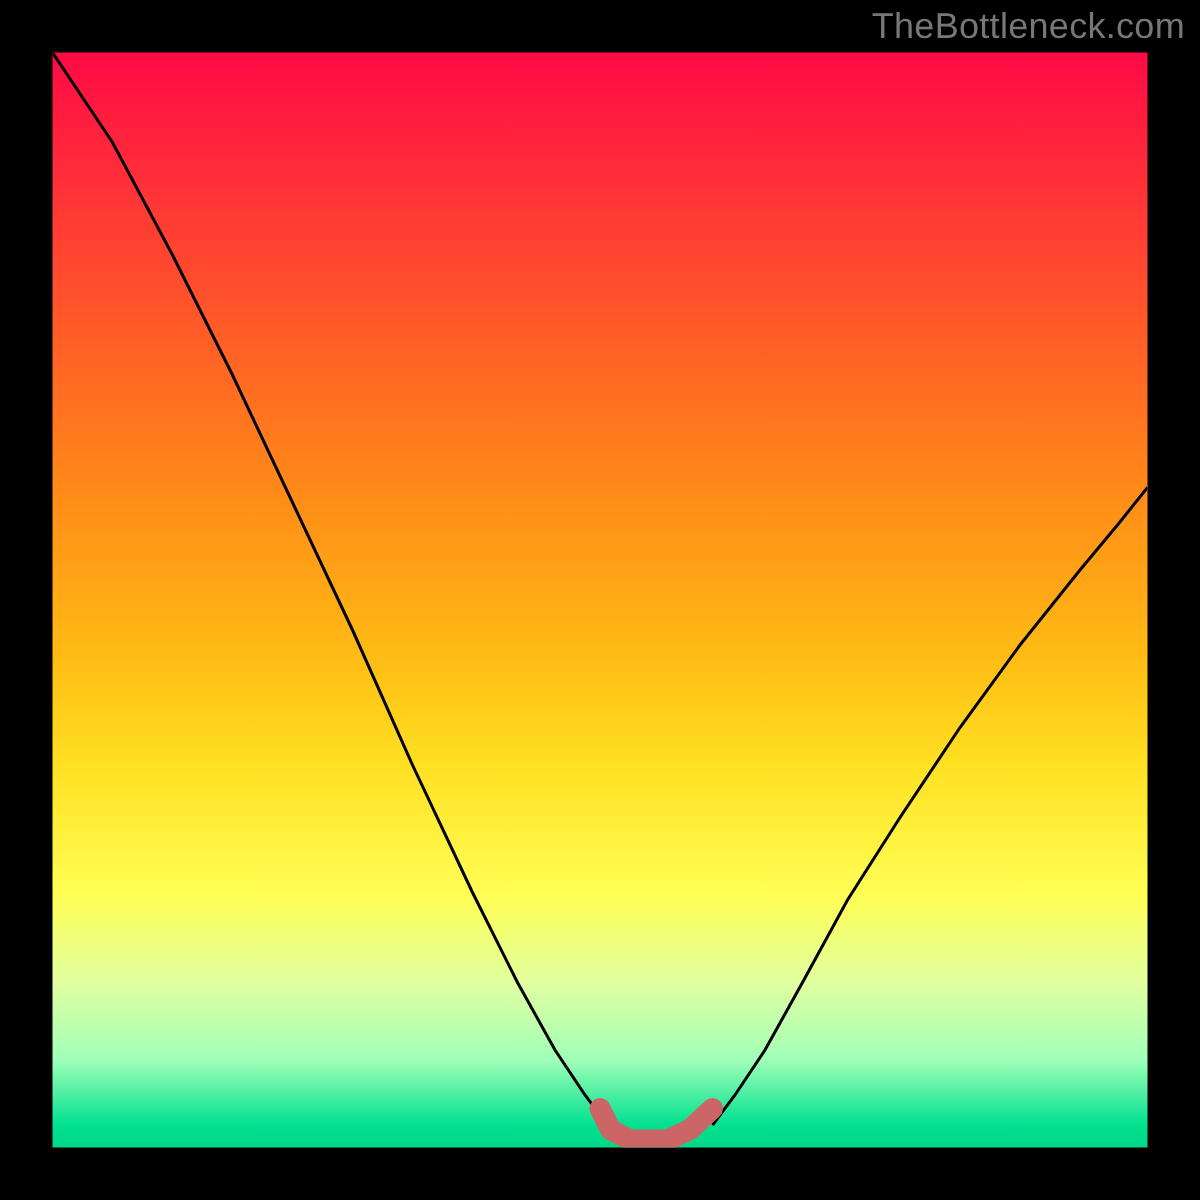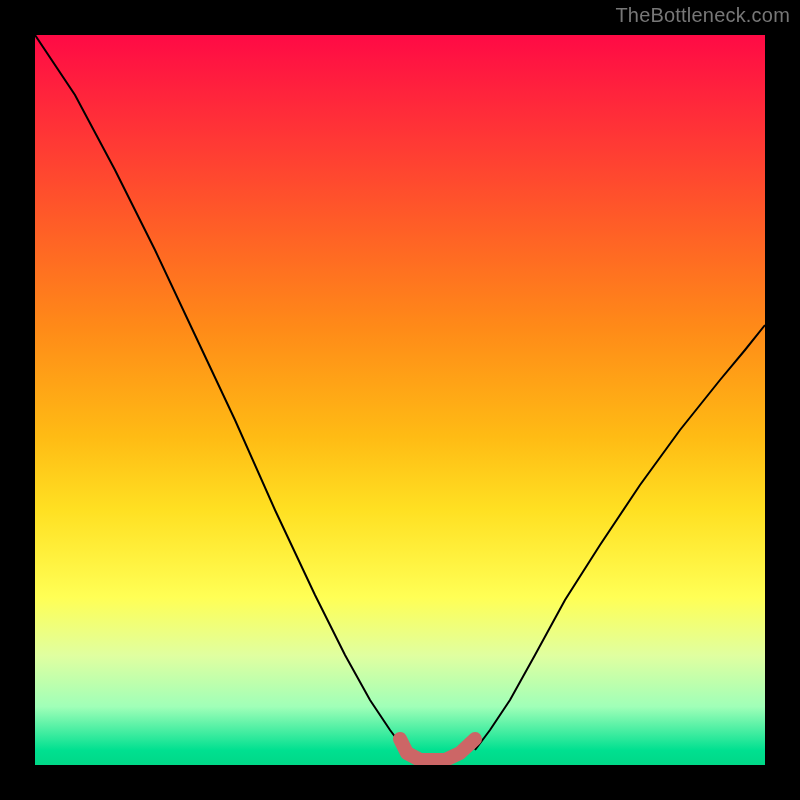--- a/index.html
+++ b/index.html
@@ -42,21 +42,21 @@
     position: absolute;
     inset: 0;
     width: 100%;
     height: 100%;
   }
   .watermark {
     position: absolute;
     top: 4px;
     right: 10px;
     color: #777;
-    font-size: 20px;
+    font-size: 24px;
     font-weight: 500;
     letter-spacing: 0.2px;
     margin-left: 45px;
   }
 </style>
 </head>
 <body>
 
 <div class="frame">
 

